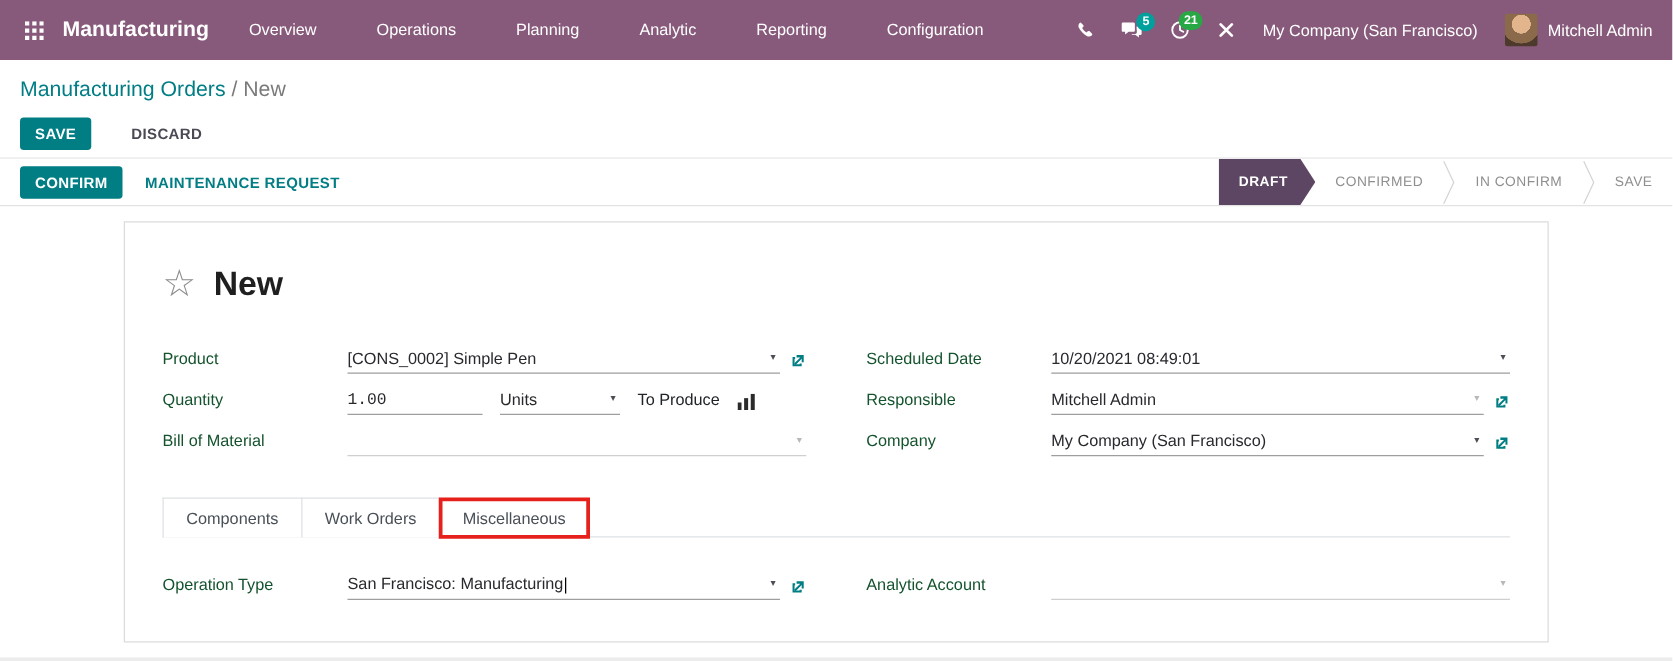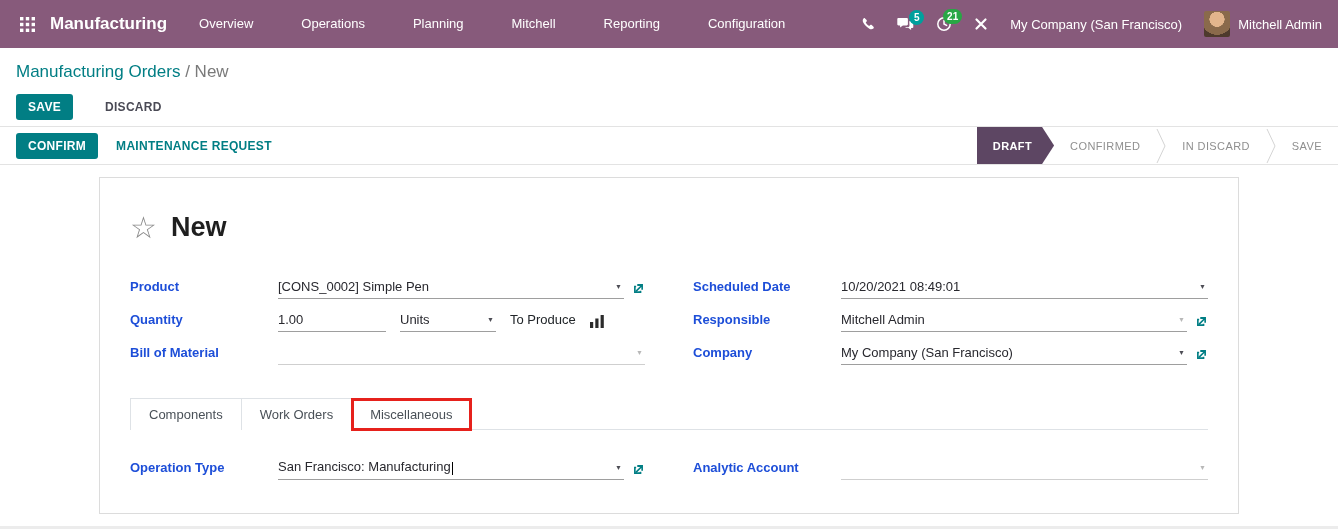--- a/index.html
+++ b/index.html
@@ -54,32 +54,32 @@
   .content { position:relative; height:363px; background:#fff; }
   .bottom-strip { position:absolute; left:0; right:0; bottom:0; height:14px; background:#ececec; }
   .sheet { position:relative; z-index:1; width:1140px; margin:12px auto 0; background:#fff;
     border:1px solid #dcdcdc; min-height:337px; padding:26px 30px 0; }
   .title-row { display:flex; align-items:center; gap:14px; margin:8px 0 30px; }
   .star { font-size:30px; color:#8b8b8b; line-height:1; cursor:pointer; }
   .sheet-title { font-size:27px; font-weight:bold; color:#1f1f1f; }
 
   .form-grid { display:grid; grid-template-columns:1fr 1fr; column-gap:48px; }
   .frow { display:flex; align-items:flex-end; margin-bottom:7px; min-height:26px; }
-  .flabel { width:148px; flex:none; font-size:13px; font-weight:bold; color:#1d4ed8; padding-bottom:5px; }
+  .flabel { width:148px; flex:none; font-size:13px; font-weight:normal; color:#14532d; padding-bottom:5px; }
   .control { flex:1; display:flex; align-items:center; border-bottom:1px solid #9e9e9e;
     padding:3px 2px 4px 0; min-height:24px; cursor:text; }
   .control .val { flex:1; font-size:13px; color:#28282e; white-space:nowrap; overflow:hidden; }
   .control.empty { border-bottom-color:#cfcfcf; }
   .caret { font-size:7px; color:#4d4d55; margin-left:6px; cursor:pointer; }
   .caret.muted { color:#b8b8b8; }
   .ext-link { margin-left:8px; flex:none; cursor:pointer; display:flex; align-items:flex-end; padding-bottom:4px; }
   .inline-group { flex:1; display:flex; align-items:flex-end; gap:14px; }
   .mini { display:flex; align-items:center; border-bottom:1px solid #9e9e9e; padding:3px 2px 4px 0; min-height:24px; }
   .mini .val { font-size:13px; color:#28282e; }
-  .qty { width:108px; }
+  .qty { width:108px;font-family:Liberation Mono, monospace; }
   .uom { width:96px; }
   .suffix-label { font-size:13px; color:#212529; padding-bottom:5px; }
   .chart-icon { padding-bottom:4px; cursor:pointer; }
   .text-cursor { display:inline-block; width:1px; height:13px; background:#000; vertical-align:middle; margin-left:1px; }
 
   
   .tabs { display:flex; align-items:flex-end; border-bottom:1px solid #dee2e6; margin-top:26px; }
   .tab { border:1px solid #dee2e6; border-bottom:none; background:#fff; padding:8px 18px;
     font-size:13px; color:#495057; margin-right:-1px; margin-bottom:-1px; cursor:pointer; }
   .tab.highlighted { border:3px solid var(--highlight,#e6211c); padding:6px 16px; margin-bottom:-2px; z-index:2; position:relative; }
@@ -102,21 +102,21 @@
       <rect x="0" y="11.6" width="3.4" height="3.4"></rect>
         <rect x="5.8" y="11.6" width="3.4" height="3.4"></rect>
         <rect x="11.6" y="11.6" width="3.4" height="3.4"></rect>
     </svg>
   </div>
   <div class="app-name">Manufacturing</div>
   <div class="nav-menu">
     <div class="item">Overview</div>
     <div class="item">Operations</div>
     <div class="item">Planning</div>
-    <div class="item">Mitchell</div>
+    <div class="item">Analytic</div>
     <div class="item">Reporting</div>
     <div class="item">Configuration</div>
   </div>
   <div class="nav-right">
     <div class="icon-wrap">
       <svg width="15" height="15" viewBox="0 0 16 16" fill="#fff">
         <path d="M5.1 1.2 7 3.1c.45.45.45 1.15.05 1.6l-.95 1.1c.8 1.6 2.1 2.9 3.7 3.7l1.1-.95c.45-.4 1.15-.4 1.6.05l1.9 1.9c.5.5.45 1.3-.1 1.75-1.1.9-2.7 1.1-3.95.45C7.3 11.1 4.9 8.7 3.3 5.65c-.65-1.25-.45-2.85.45-3.95.45-.55 1.25-.6 1.35-.5z"></path>
       </svg>
     </div>
     <div class="icon-wrap">
@@ -160,21 +160,21 @@
 
 <div class="statusbar">
   <button class="btn-primary">CONFIRM</button>
   <button class="btn-link-teal">MAINTENANCE REQUEST</button>
   <div class="stages">
     <div class="stage-active">DRAFT</div>
     <div class="stage">CONFIRMED</div>
     <svg class="stage-chevron" width="10" height="36" viewBox="0 0 10 36" fill="none" stroke="#d4d4d4">
         <path d="M1 1 L9 18 L1 35"></path>
       </svg>
-    <div class="stage">IN DISCARD</div>
+    <div class="stage">IN CONFIRM</div>
     <svg class="stage-chevron" width="10" height="36" viewBox="0 0 10 36" fill="none" stroke="#d4d4d4">
         <path d="M1 1 L9 18 L1 35"></path>
       </svg>
     <div class="stage">SAVE</div>
   </div>
 </div>
 
 <div class="content">
   <div class="sheet">
 

